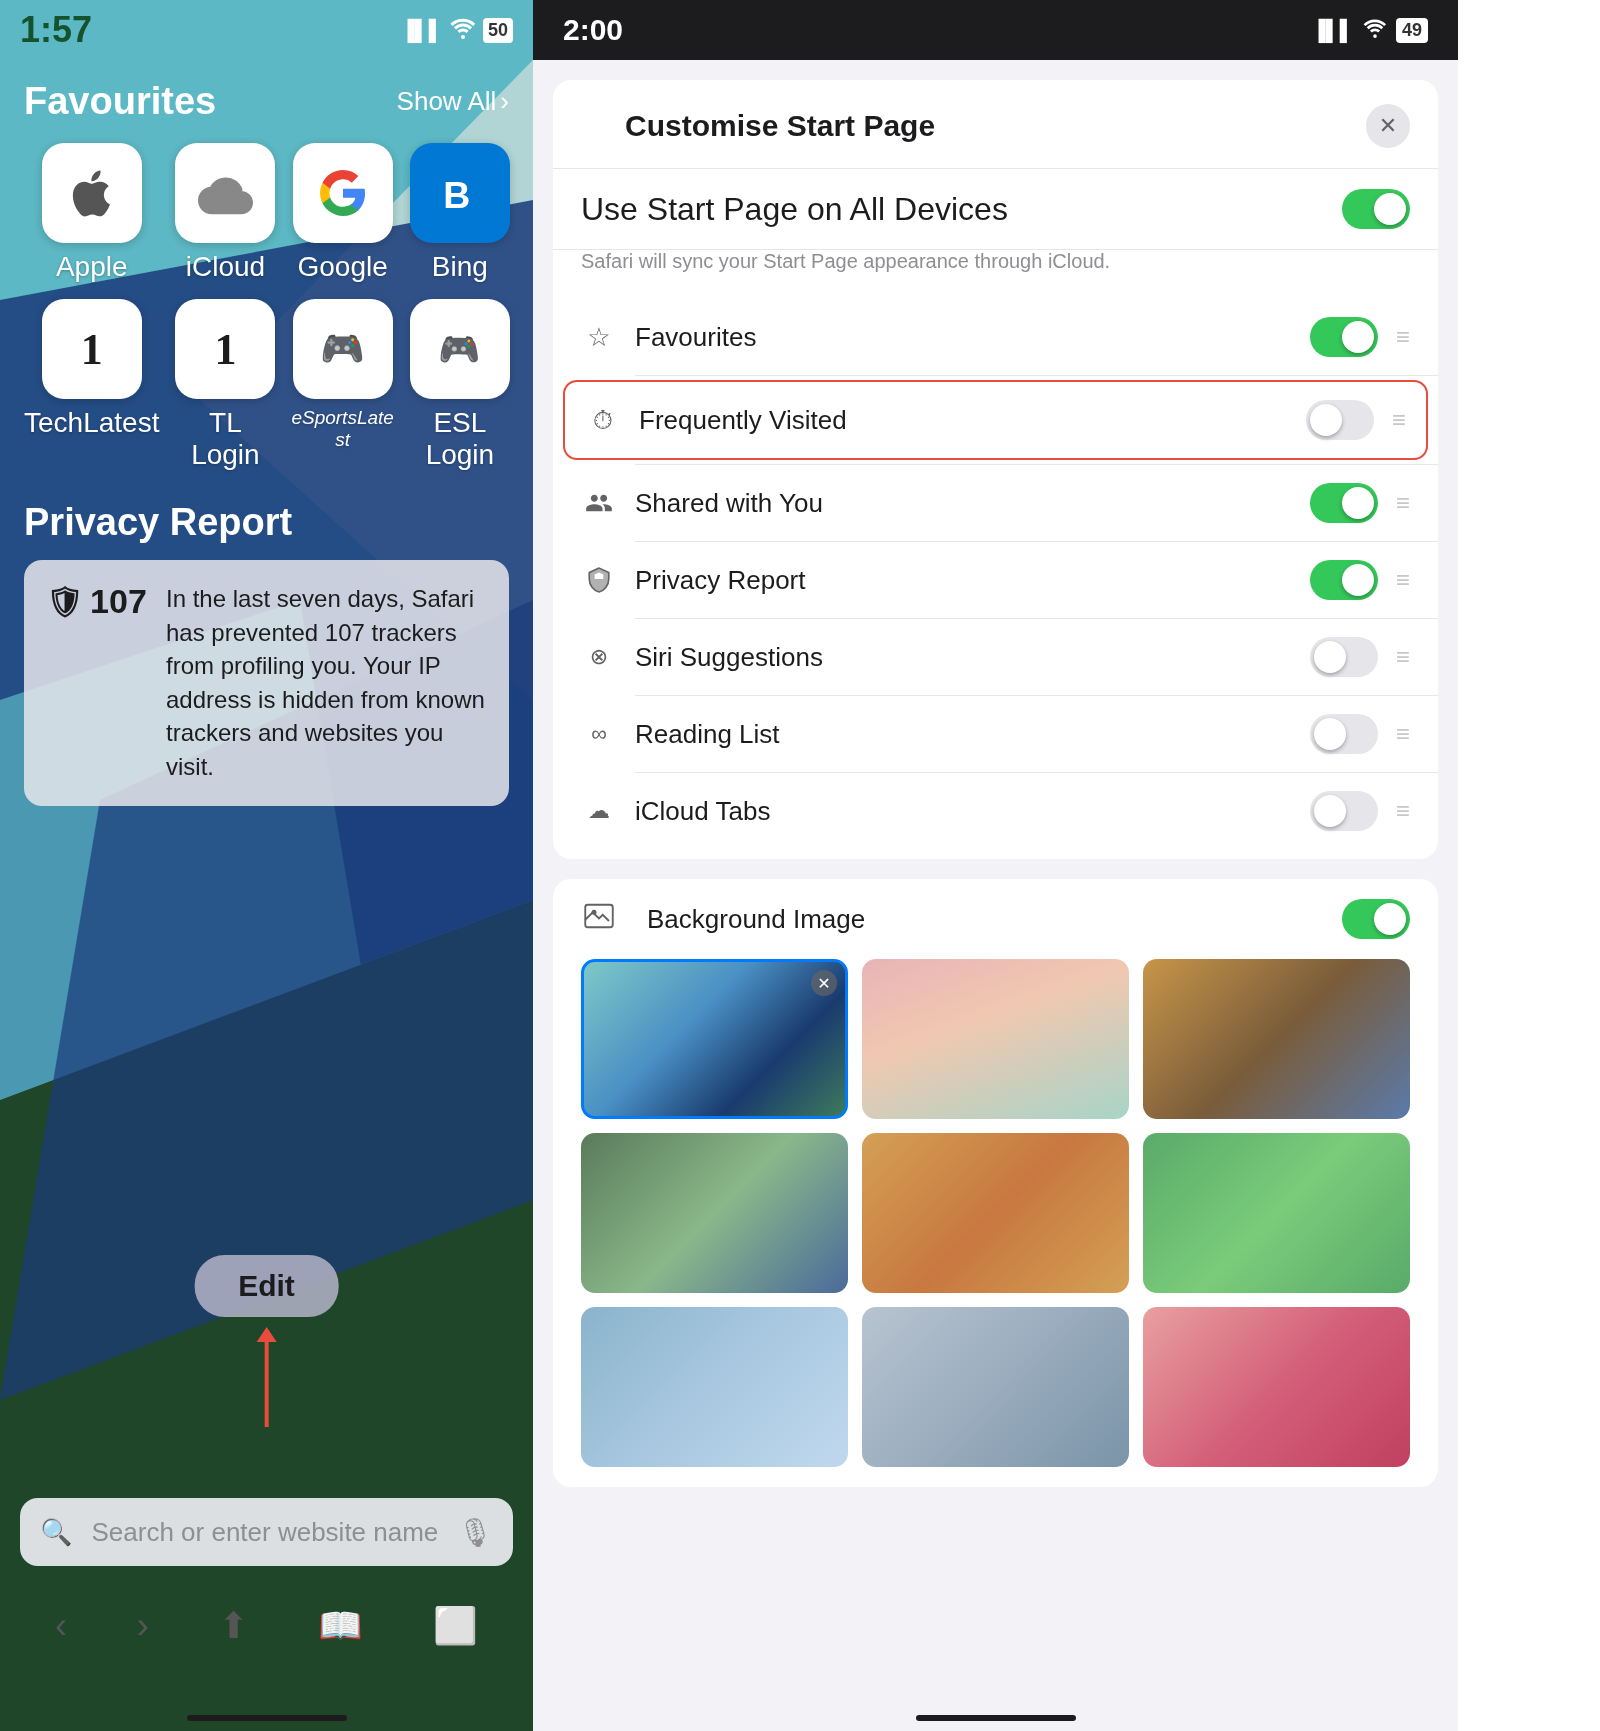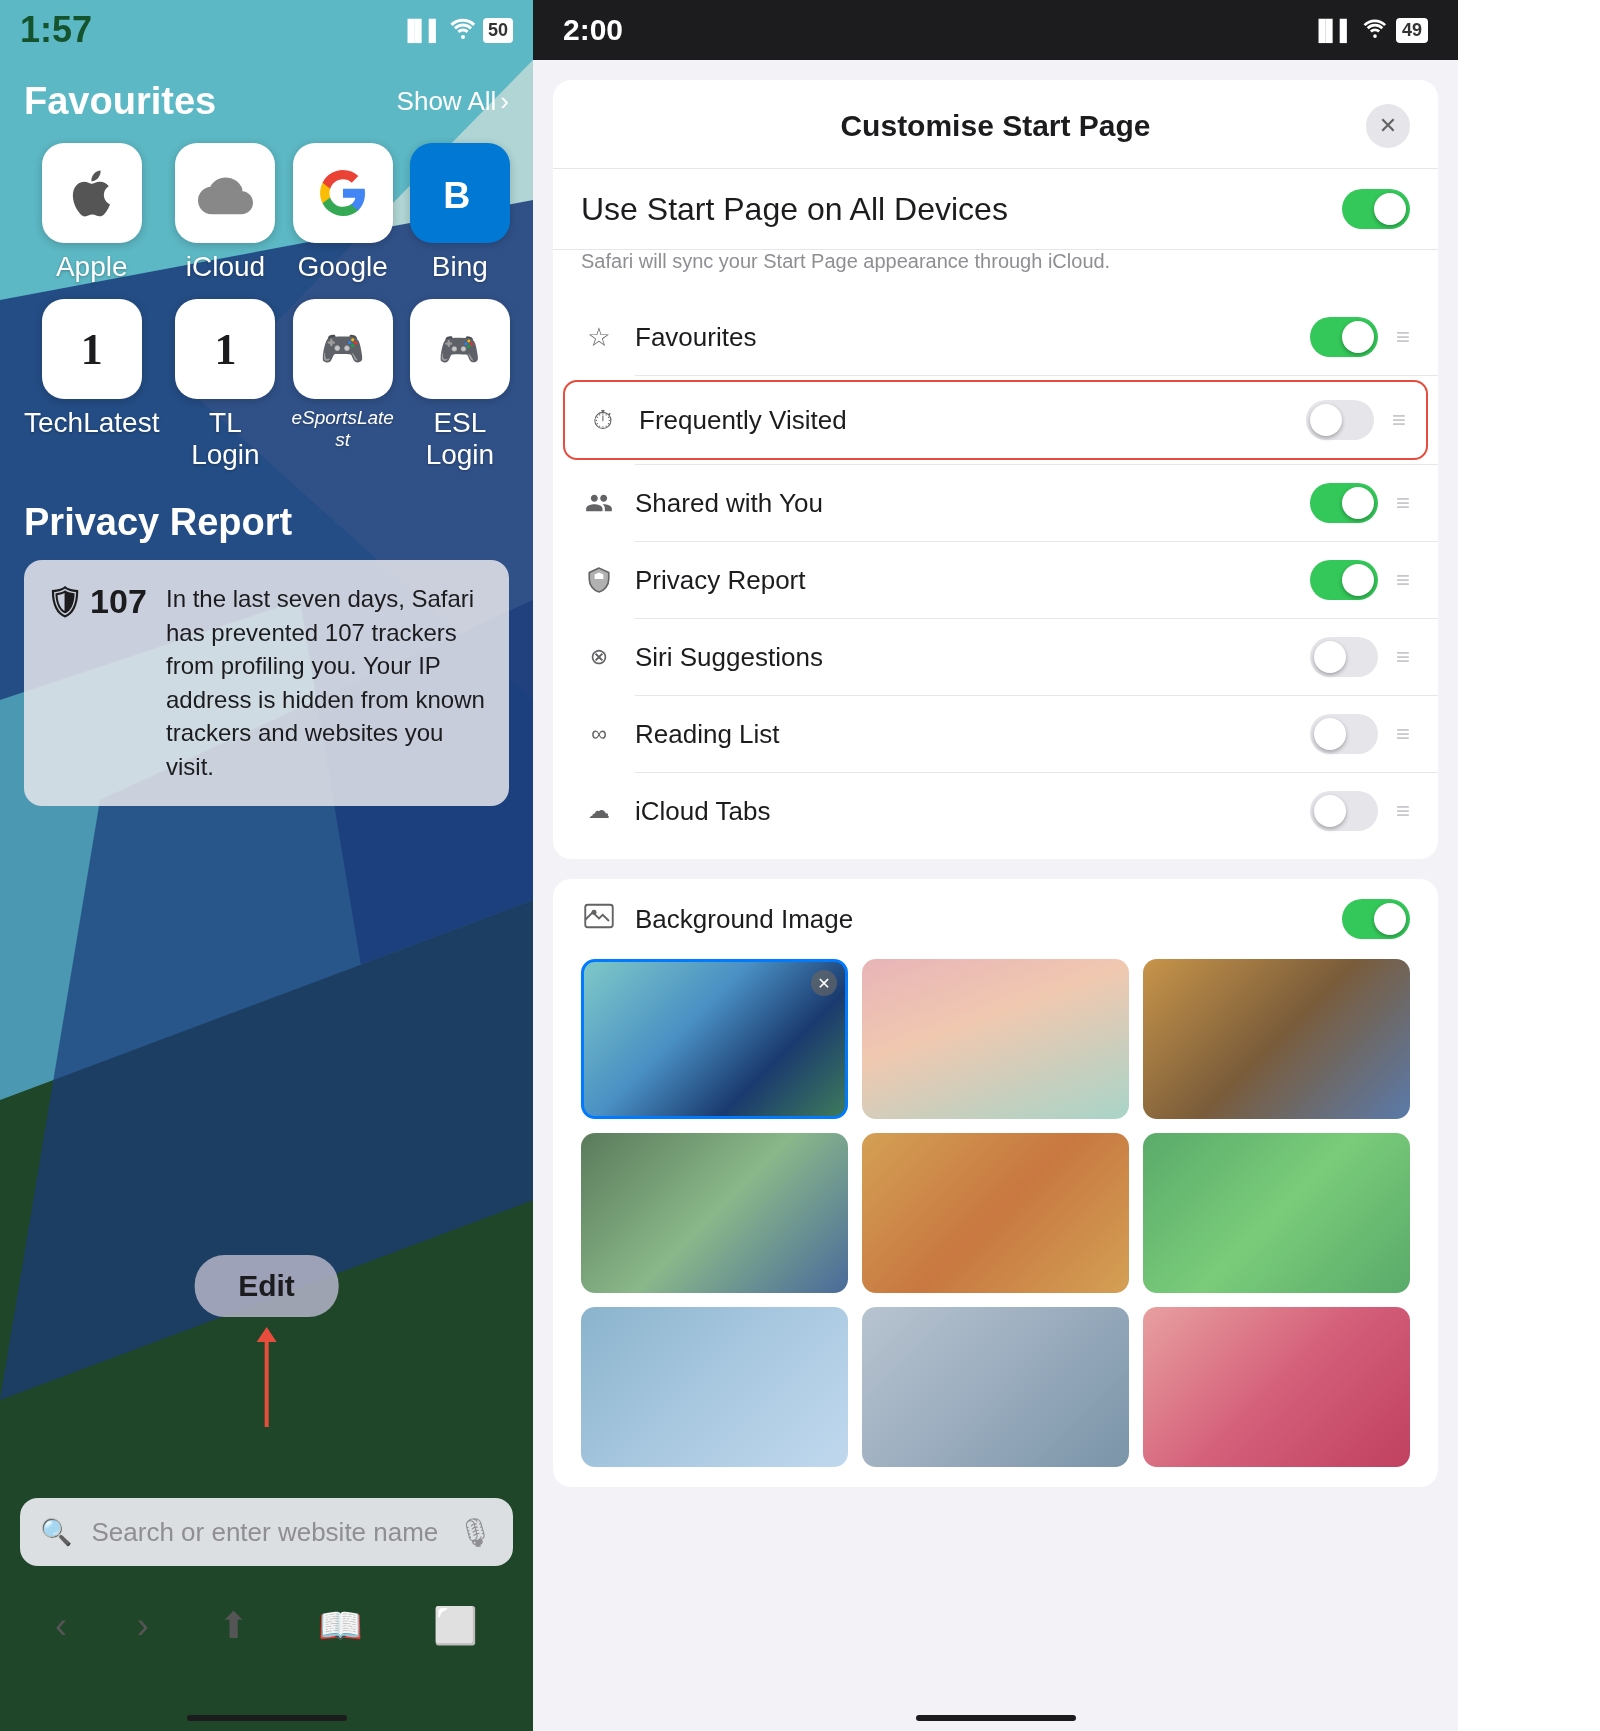--- a/index.html
+++ b/index.html
@@ -280,21 +280,20 @@
       align-items: center;
       justify-content: space-between;
       padding: 24px 28px 20px;
       border-bottom: 1px solid #e5e5ea;
     }
 
     .panel-title {
       font-size: 30px;
       font-weight: 700;
       color: #1c1c1e;
-      text-align: center;
       flex: 1;
     }
 
     .close-btn {
       width: 44px;
       height: 44px;
       background: #e5e5ea;
       border-radius: 50%;
       display: flex;
       align-items: center;
@@ -430,20 +429,21 @@
       font-size: 26px;
       color: #636366;
       width: 36px;
       text-align: center;
     }
 
     .bg-label {
       flex: 1;
       font-size: 26px;
       color: #1c1c1e;
+      margin-left: 12px;
     }
 
     .bg-thumbnails {
       display: grid;
       grid-template-columns: repeat(3, 1fr);
       gap: 14px;
     }
 
     .bg-thumb {
       height: 160px;

